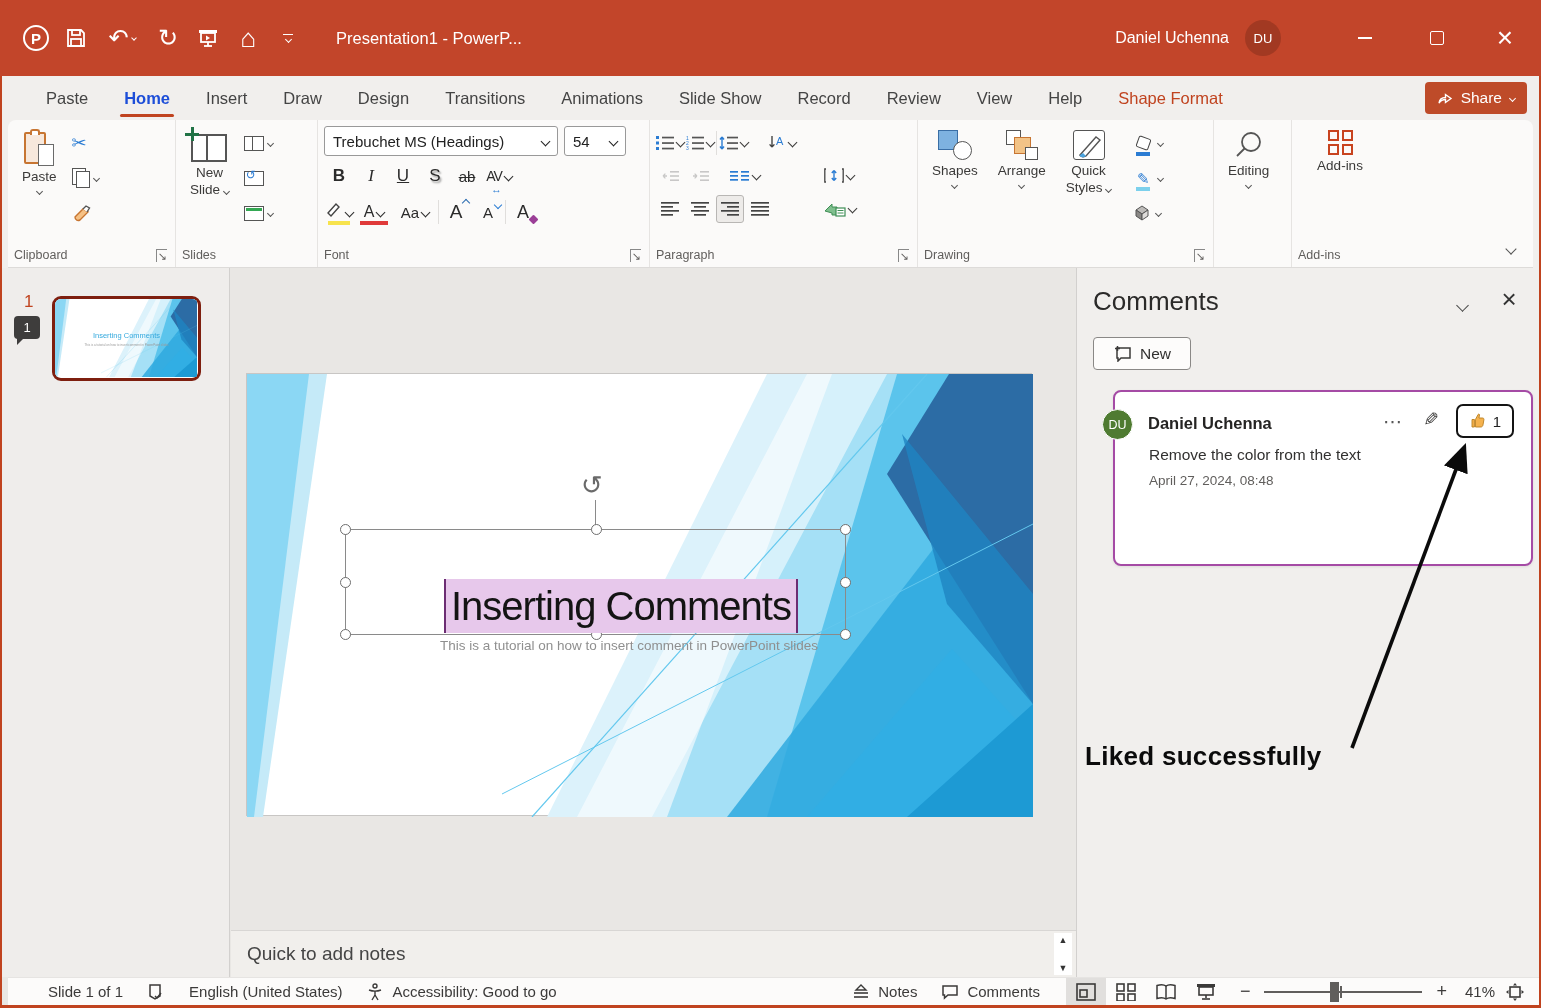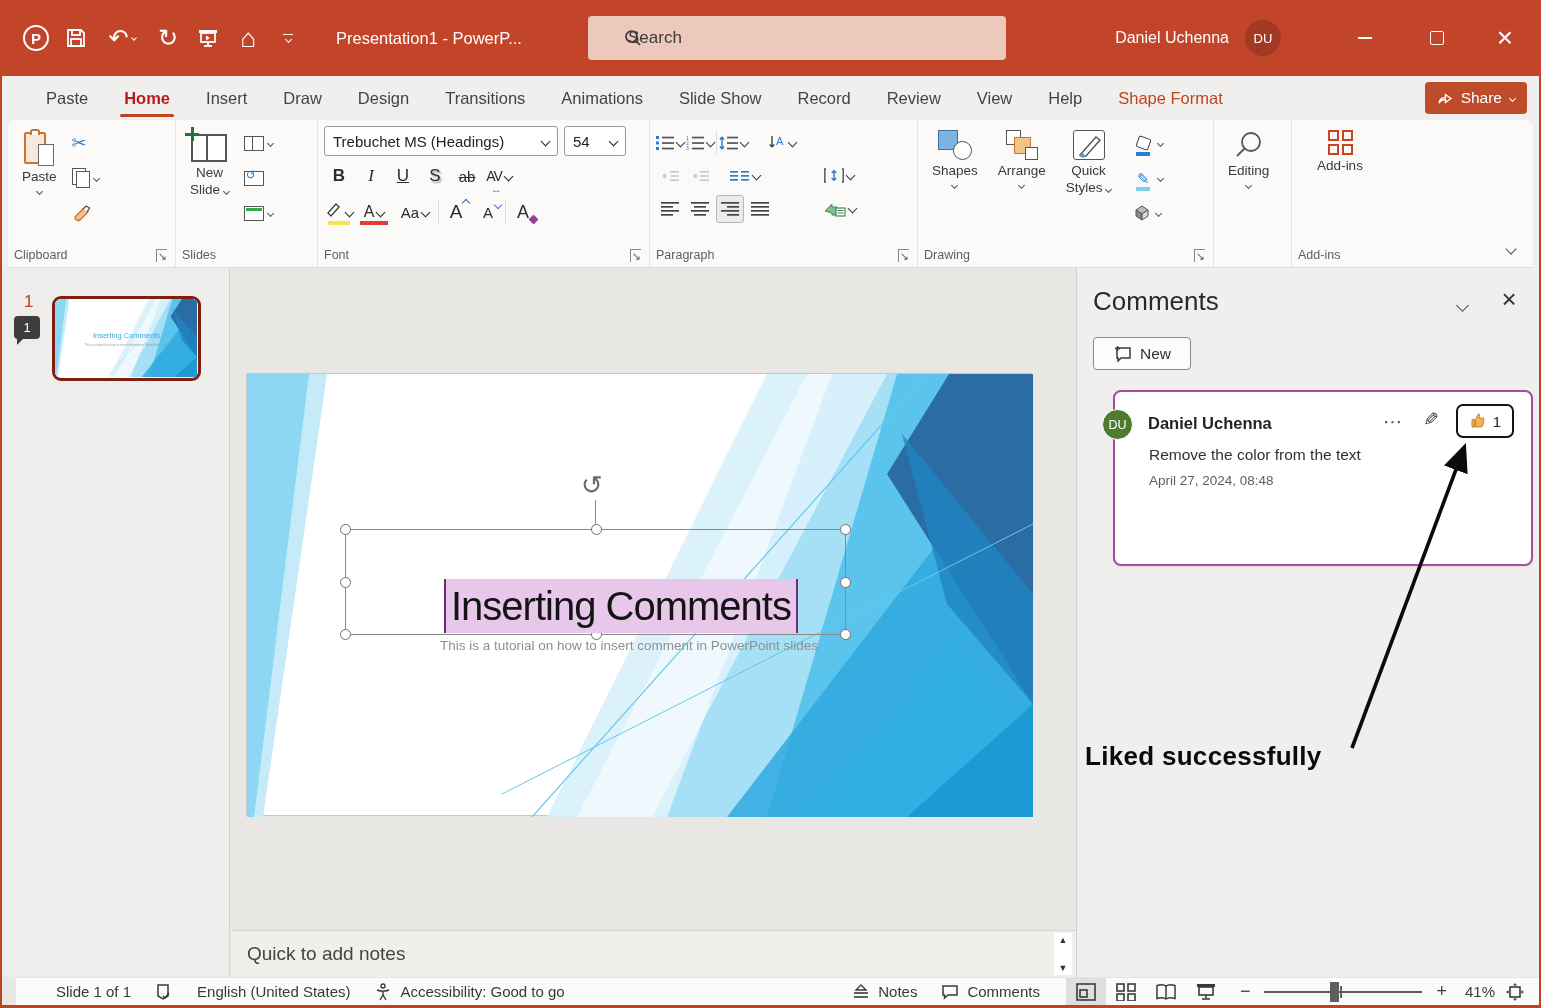--- a/index.html
+++ b/index.html
@@ -29,21 +29,21 @@
   #tb-user .uname { font-size:16px; }
   .avatar-red { width:36px; height:36px; border-radius:50%; background:#A23922; display:flex; align-items:center; justify-content:center; font-size:13px; color:#fff; }
   .winbtn { position:absolute; top:0; width:64px; height:76px; display:flex; align-items:center; justify-content:center; color:#fff; }
   #btn-min { right:144px; } #btn-max { right:72px; } #btn-close { right:4px; font-size:28px; font-weight:300; }
   #btn-min .bar { width:14px; height:1.8px; background:#fff; }
   #btn-max .box { width:14px; height:14px; border:1.8px solid #fff; border-radius:2px; }
 
   
   #tabrow { position:absolute; top:76px; left:0; right:0; height:44px; background:#F1EFED; display:flex; align-items:center; padding-left:28px; gap:0; }
   .rtab { font-size:16.5px; color:#444; padding:0 18px; height:44px; display:flex; align-items:center; position:relative; white-space:nowrap; }
-  .rtab.active { color:#b91c1c; font-weight:700; }
+  .rtab.active { color:#1d4ed8; font-weight:700; }
   .rtab.active::after { content:""; position:absolute; left:14px; right:14px; bottom:3px; height:3.5px; background:#C0431F; border-radius:2px; }
   .rtab.contextual { color:#C0431F; }
   #share-btn { position:absolute; right:14px; top:6px; height:32px; background:#BE4B29; border:none; border-radius:4px; color:#fff; font-size:15.5px; font-family:inherit; display:flex; align-items:center; gap:8px; padding:0 12px; }
   #share-btn .chev { width:5px; height:5px; }
 
   
   #ribbon { position:absolute; top:120px; left:0; right:0; height:148px; background:#F1EFED; }
   #ribbon-inner { position:absolute; left:8px; right:8px; top:0; bottom:0; background:#FBFAF9; border-radius:8px 8px 0 0; border-bottom:1px solid #DDDBD9; display:flex; }
   .rib-group { display:flex; flex-direction:column; border-right:1px solid #E6E4E2; padding:6px 6px 0; }
   .group-body { flex:1; display:flex; align-items:flex-start; gap:4px; }
@@ -160,21 +160,21 @@
   #c-edit { position:absolute; left:308px; top:16px; font-size:19px; color:#3B3A39; transform:scaleX(-1); }
   #c-like { position:absolute; left:341px; top:12px; width:58px; height:34px; border:2.6px solid #141414; border-radius:7px; background:#fff; display:flex; align-items:center; justify-content:center; gap:6px; font-size:15px; color:#222; }
   #c-text { position:absolute; left:34px; top:54px; font-size:15.5px; color:#323130; }
   #c-time { position:absolute; left:34px; top:81px; font-size:13.5px; color:#605E5C; }
   #c-reply { position:absolute; left:16px; top:118px; width:390px; height:38px; border:1px solid #8A8886; border-radius:3px; background:#fff; font-size:16px; padding:0 12px; font-family:inherit; color:#333; outline:none; }
   #c-reply::placeholder { color:#767676; }
   #liked-note { position:absolute; left:8px; top:473px; font-size:26px; font-weight:700; color:#0b0b0b; letter-spacing:.3px; }
   #arrow-svg { position:absolute; left:255px; top:155px; pointer-events:none; }
 
   
-  #statusbar { position:absolute; left:16px; right:0; bottom:3px; height:28px; background:#FCFBFA; border-top:1px solid #E6E4E2; display:flex; align-items:center; font-size:15px; color:#3B3A39; }
+  #statusbar { position:absolute; left:8px; right:0; bottom:3px; height:28px; background:#FCFBFA; border-top:1px solid #E6E4E2; display:flex; align-items:center; font-size:15px; color:#3B3A39; }
   .sb-item { display:flex; align-items:center; gap:8px; padding:0 12px; height:28px; white-space:nowrap; }
   #sb-right { position:absolute; right:6px; display:flex; align-items:center; height:28px; }
   .viewbtn { width:40px; height:28px; display:flex; align-items:center; justify-content:center; }
   .viewbtn.selected { background:#E1DFDD; }
   #zoom-track { width:158px; height:2px; background:#605E5C; position:relative; margin:0 10px; }
   #zoom-thumb { position:absolute; left:66px; top:-9px; width:9px; height:20px; background:#605E5C; }
   #zoom-tick { position:absolute; left:76px; top:-5px; width:1.6px; height:12px; background:#605E5C; }
   .zbtn { font-size:18px; padding:0 4px; }
   #zoom-pct { width:44px; text-align:right; }
 </style>
@@ -229,27 +229,20 @@
       </svg>
   </div>
   <div class="tb-ico">
       <span class="glyph" style="font-size:26px">⌂</span>
     </div>
   <div class="tb-ico" id="qat-custom">
     <span class="bar"></span>
       <span class="chev" style="width:5px;height:5px"></span>
   </div>
   <div id="tb-title">Presentation1  -  PowerP...</div>
-  <div id="tb-search">
-    <svg width="18" height="18" viewBox="0 0 18 18" style="position:absolute;left:36px">
-        <circle cx="7.5" cy="7.5" r="5.5" fill="none" stroke="#3B3A39" stroke-width="1.7"></circle>
-        <line x1="11.8" y1="11.8" x2="16" y2="16" stroke="#3B3A39" stroke-width="1.7"></line>
-      </svg>
-    <input type="text" placeholder="Search" style="">
-  </div>
   <div id="tb-user">
     <span class="uname">Daniel Uchenna</span>
     <span class="avatar-red">DU</span>
   </div>
   <div class="winbtn" id="btn-min">
       <span class="bar"></span>
     </div>
   <div class="winbtn" id="btn-max">
       <span class="box"></span>
     </div>

